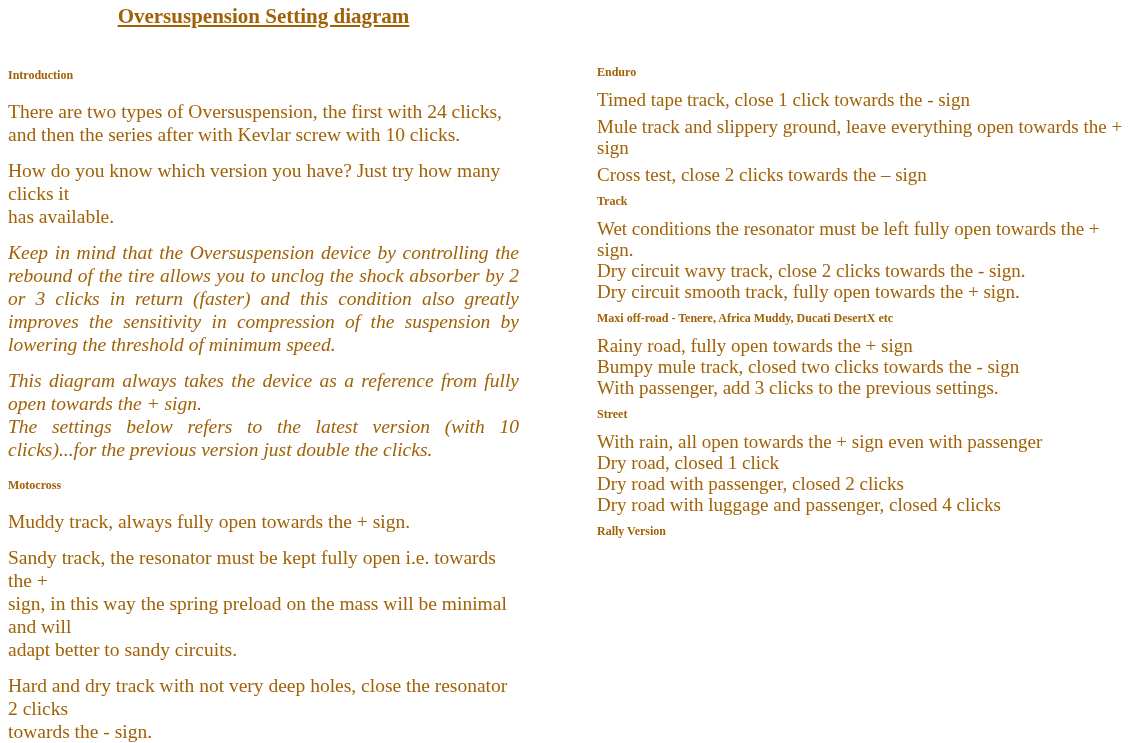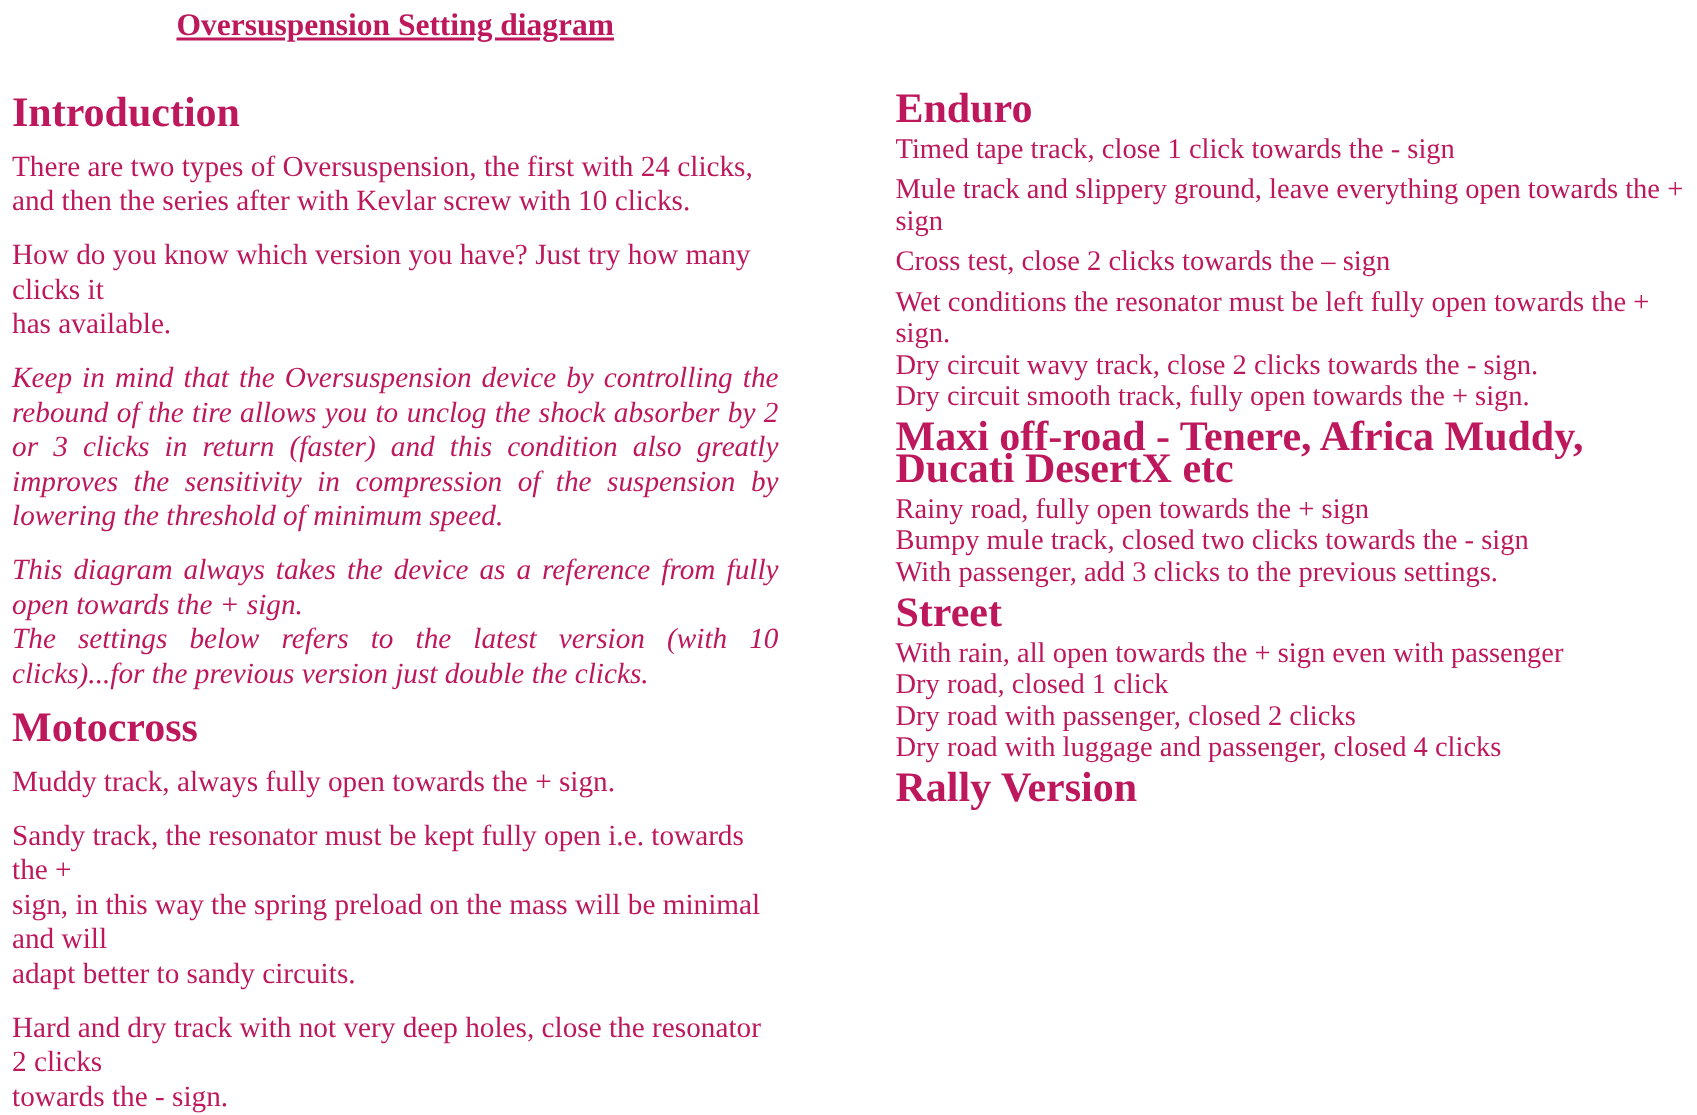--- a/index.html
+++ b/index.html
@@ -5,21 +5,21 @@
   html, body {
     margin: 0;
     padding: 0;
     background: #ffffff;
   }
   .page {
     position: relative;
     width: 1131px;
     height: 743px;
     background: #ffffff;
-    color: #be185d;
+    color: #a16207;
     font-family: "Liberation Serif", "DejaVu Serif", serif;
     overflow: hidden;
   }
   .col {
     position: absolute;
     top: 0;
     box-sizing: border-box;
   }
   .col-left {
     left: 8px;
@@ -38,21 +38,21 @@
   .doc-title {
     font-weight: bold;
     font-size: 21px;
     line-height: 24px;
     text-align: center;
     text-decoration: underline;
     margin: 4px 0 36px 0;
   }
   .heading {
     font-weight: bold;
-    font-size: 28px;
+    font-size: 12px;
   }
   .col-left .heading, .col-left .para { margin: 13px 0; }
   .col-right .heading, .col-right .para { margin: 6px 0; }
   .para {
     white-space: pre-wrap;
   }
   .para.justify {
     text-align: justify;
     font-style: italic;
   }
@@ -83,20 +83,21 @@
 towards the - sign.</div>
 
   </div>
 
   <div class="col col-right">
     <div class="heading">Enduro</div>
     <div class="para">Timed tape track, close 1 click towards the - sign</div>
     <div class="para">Mule track and slippery ground, leave everything open towards the + sign</div>
     <div class="para">Cross test, close 2 clicks towards the – sign</div>
 
+    <div class="heading">Track</div>
     <div class="para">Wet conditions the resonator must be left fully open towards the + sign.
 Dry circuit wavy track, close 2 clicks towards the - sign.
 Dry circuit smooth track, fully open towards the + sign.</div>
 
     <div class="heading">Maxi off-road - Tenere, Africa Muddy, Ducati DesertX etc</div>
     <div class="para">Rainy road, fully open towards the + sign
 Bumpy mule track, closed two clicks towards the - sign
 With passenger, add 3 clicks to the previous settings.</div>
 
     <div class="heading">Street</div>

